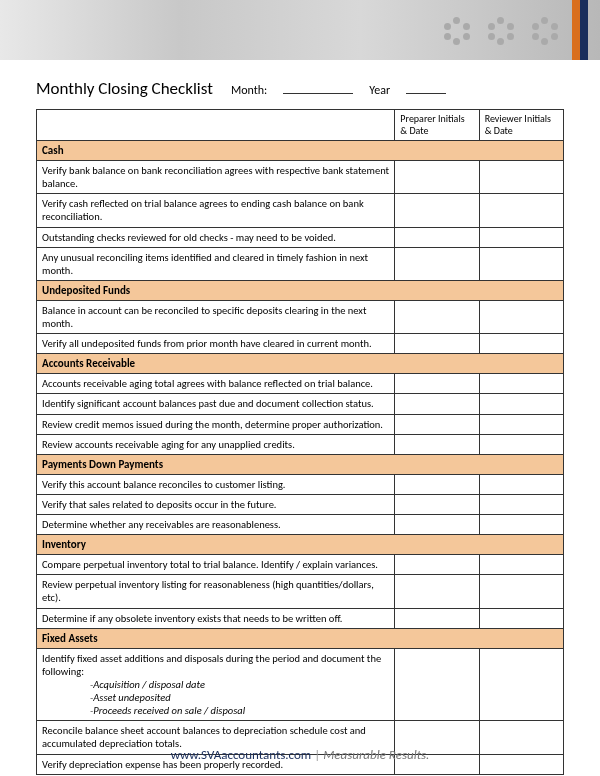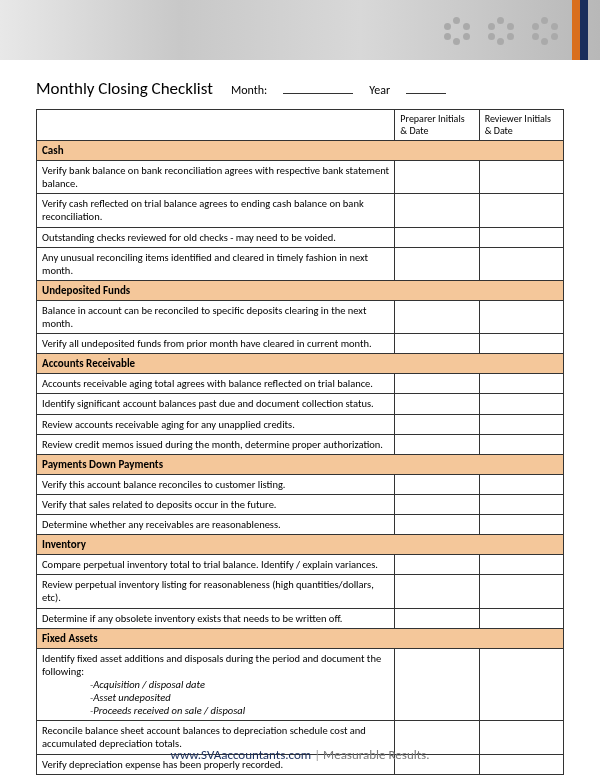--- a/index.html
+++ b/index.html
@@ -97,21 +97,21 @@
   .item-row td { line-height: 1.25; }
   .sub { padding-left: 48px; display:block;font-style:italic; }
   .footer {
     position: absolute;
     bottom: 14px;
     left: 0; right: 0;
     text-align: center;
     font-size: 13px;
     color: #1a2e5c;
   }
-  .footer .results { color: #777; }
+  .footer .results { font-style: italic; color: #777; }
   .footer .sep { color: #999; }
 </style>
 </head>
 <body>
 
 <div class="header-band">
   <div class="header-dots">
     <div class="dot-group">
         <span class="d d1"></span>
         <span class="d d2"></span>
@@ -207,26 +207,26 @@
           <td>Accounts receivable aging total agrees with balance reflected on trial balance.</td>
           <td></td>
           <td></td>
         </tr>
         <tr class="item-row">
           <td>Identify significant account balances past due and document collection status.</td>
           <td></td>
           <td></td>
         </tr>
         <tr class="item-row">
+          <td>Review credit memos issued during the month, determine proper authorization.</td>
+          <td></td>
+          <td></td>
+        </tr>
+        <tr class="item-row">
           <td>Review accounts receivable aging for any unapplied credits.</td>
-          <td></td>
-          <td></td>
-        </tr>
-        <tr class="item-row">
-          <td>Review credit memos issued during the month, determine proper authorization.</td>
           <td></td>
           <td></td>
         </tr>
         <tr class="section-head">
           <td colspan="3">Payments Down Payments</td>
         </tr>
         <tr class="item-row">
           <td>Verify this account balance reconciles to customer listing.</td>
           <td></td>
           <td></td>

